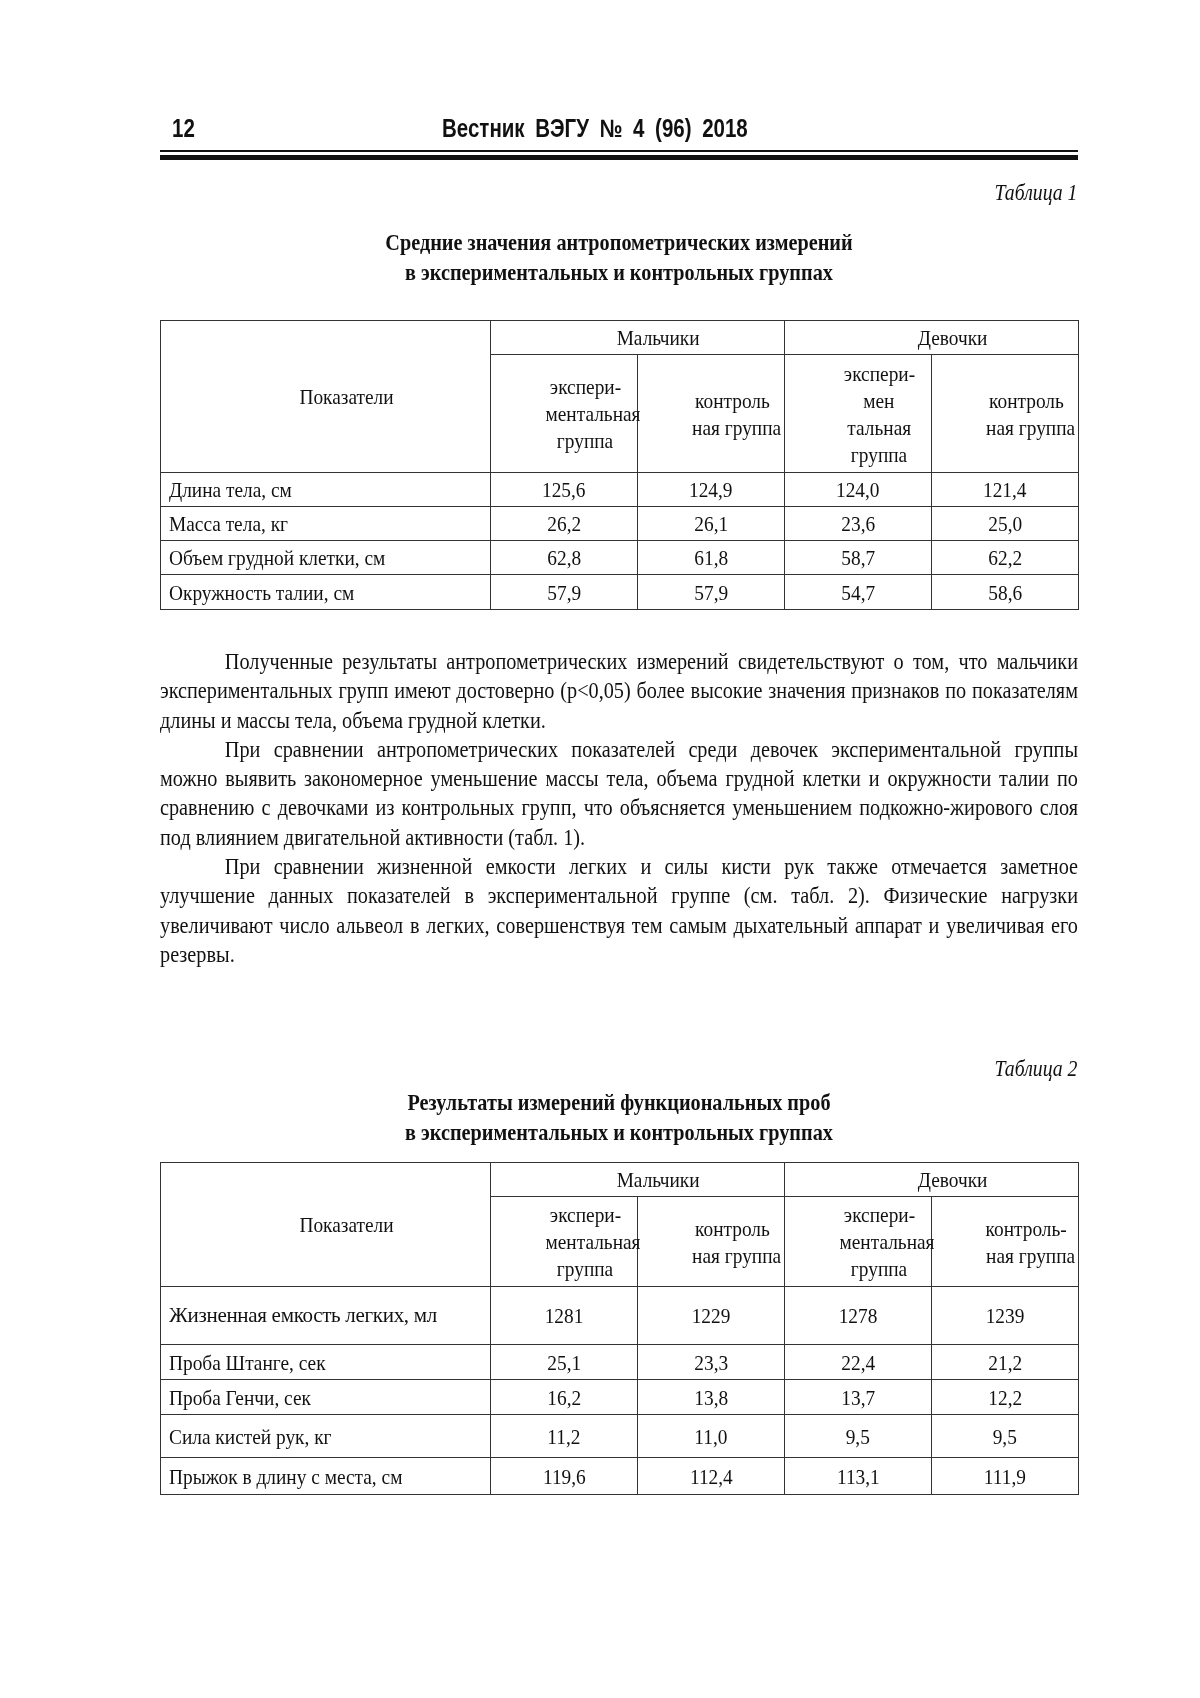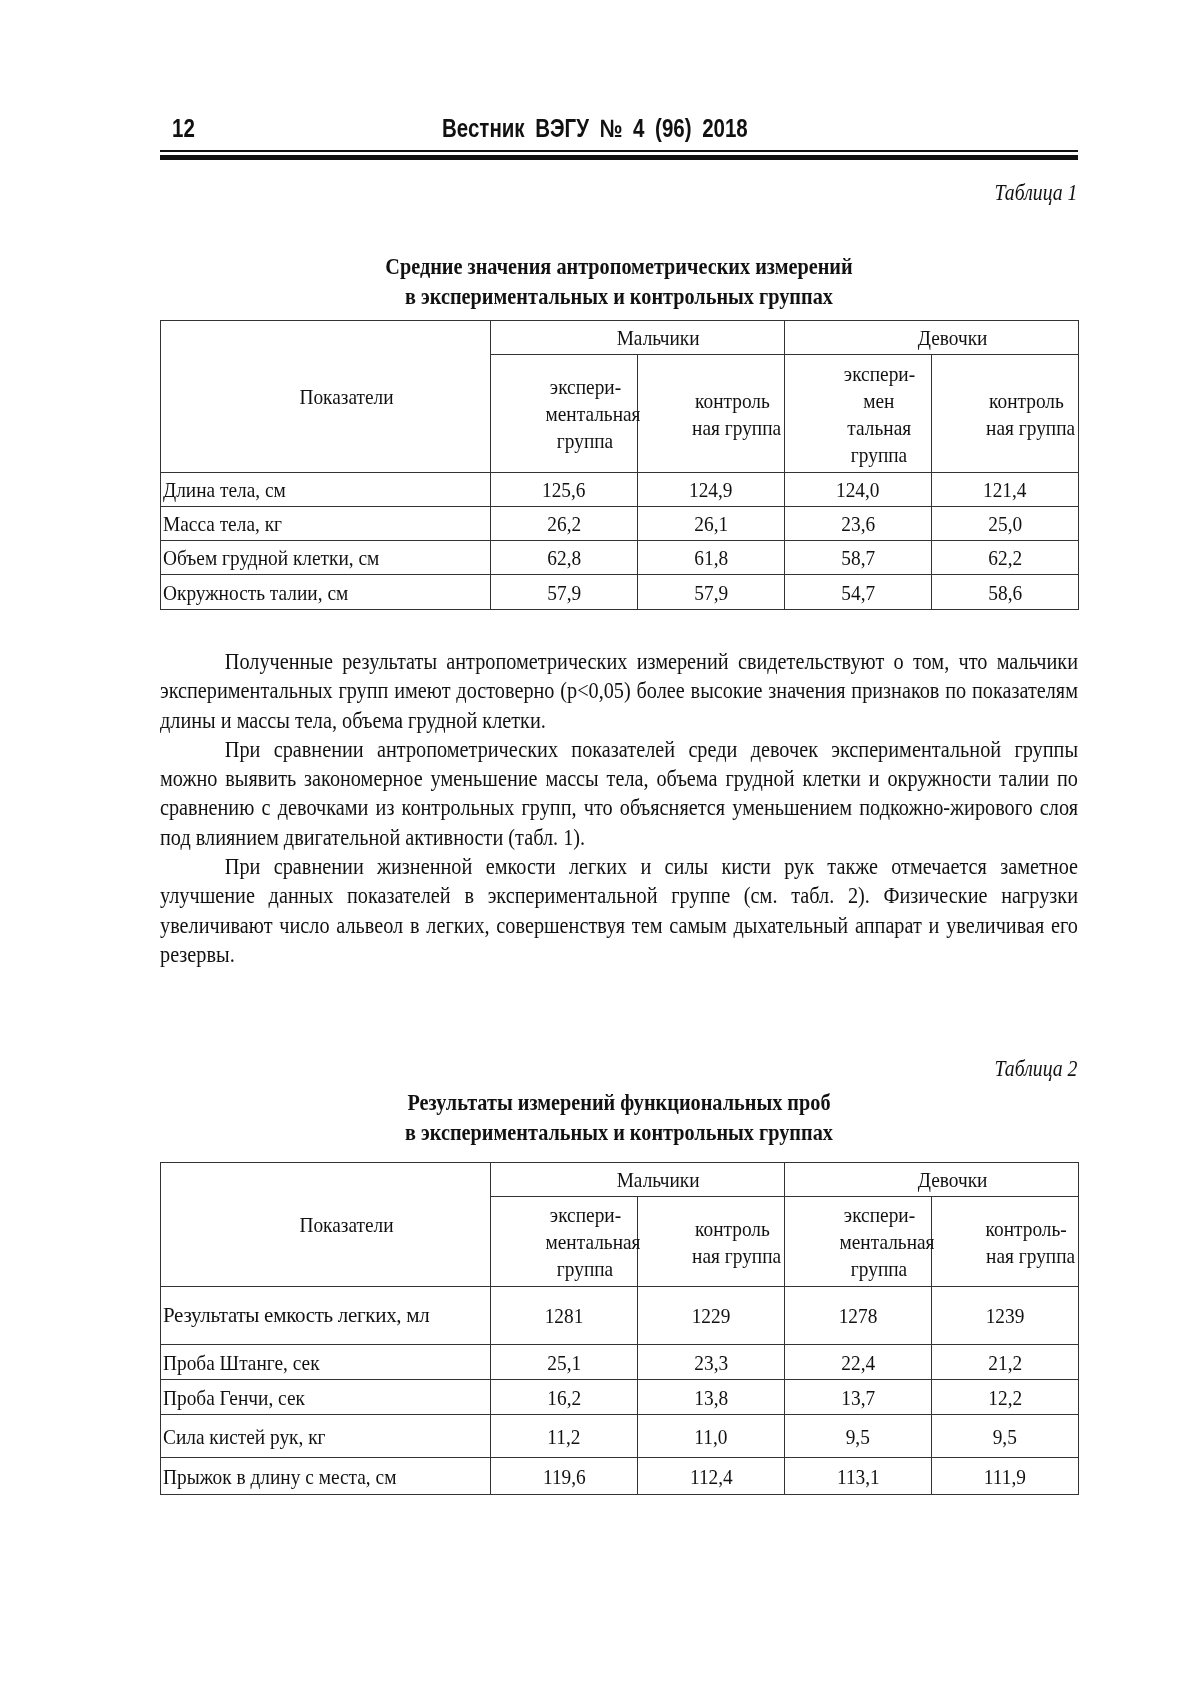--- a/index.html
+++ b/index.html
@@ -37,21 +37,21 @@
 
     table.data {
       position: absolute; left: 0; width: 918px; border-collapse: collapse;
       font-size: 22px; table-layout: fixed;
     }
     table.data td, table.data th {
       border: 1.6px solid #333; font-weight: normal; padding: 0 6px; vertical-align: middle;
       line-height: 27px;
     }
     table.data th { text-align: center; padding-left: 48px; }
-    table.data td.label { text-align: left; padding-left: 2px; }
+    table.data td.label { text-align: left; padding-left: 8px; }
     table.data td.num { text-align: center; }
     .sq { display: inline-block; transform: scaleX(0.88); white-space: nowrap; }
     .sq-left { display: inline-block; transform: scaleX(0.88); transform-origin: left center; white-space: nowrap; }
 
     .paragraphs { position: absolute; left: 0; top: 647px; width: 918px; }
     .paragraphs p {
       margin: 0; font-size: 22.5px; line-height: 29.3px; text-align: justify;
       text-indent: 72px;
     }
     .justify-wrap { transform: scaleX(0.9); transform-origin: left top; width: 1020px; }
@@ -64,21 +64,21 @@
   <div class="running-header">
     <span class="page-number">12</span>
     <span class="journal-title">Вестник ВЭГУ № 4 (96) 2018</span>
   </div>
   <div class="header-rule">
     <div class="thin"></div>
     <div class="thick"></div>
   </div>
 
   <div class="table-label" style="top:180px;">Таблица 1</div>
-  <div class="table-caption" style="top:252px;">
+  <div class="table-caption" style="top:228px;">
     <span>Средние значения антропометрических измерений</span>
     <span>в экспериментальных и контрольных группах</span>
   </div>
 
   <table class="data" style="top:320px;">
     <colgroup>
       <col style="width:330px">
         <col style="width:147px">
         <col style="width:147px">
         <col style="width:147px">
@@ -189,21 +189,21 @@
         </th>
         <th>
           <span class="sq">контроль-</span><br>
           <span class="sq">ная группа</span>
         </th>
       </tr>
     </thead>
     <tbody>
       <tr style="height:58px;">
         <td class="label" style="line-height:27px;">
-            <span style="display:block; width:300px; text-align:justify; text-align-last:left; font-size:21px; letter-spacing:-0.3px;">Результаты емкость легких, мл</span>
+            <span style="display:block; width:300px; text-align:justify; text-align-last:left; font-size:21px; letter-spacing:-0.3px;">Жизненная емкость легких, мл</span>
           </td>
         <td class="num"><span class="sq">1281</span></td>
         <td class="num"><span class="sq">1229</span></td>
         <td class="num"><span class="sq">1278</span></td>
         <td class="num"><span class="sq">1239</span></td>
       </tr>
       <tr style="height:35px;">
         <td class="label"><span class="sq-left">Проба Штанге, сек</span></td>
         <td class="num"><span class="sq">25,1</span></td>
         <td class="num"><span class="sq">23,3</span></td>

